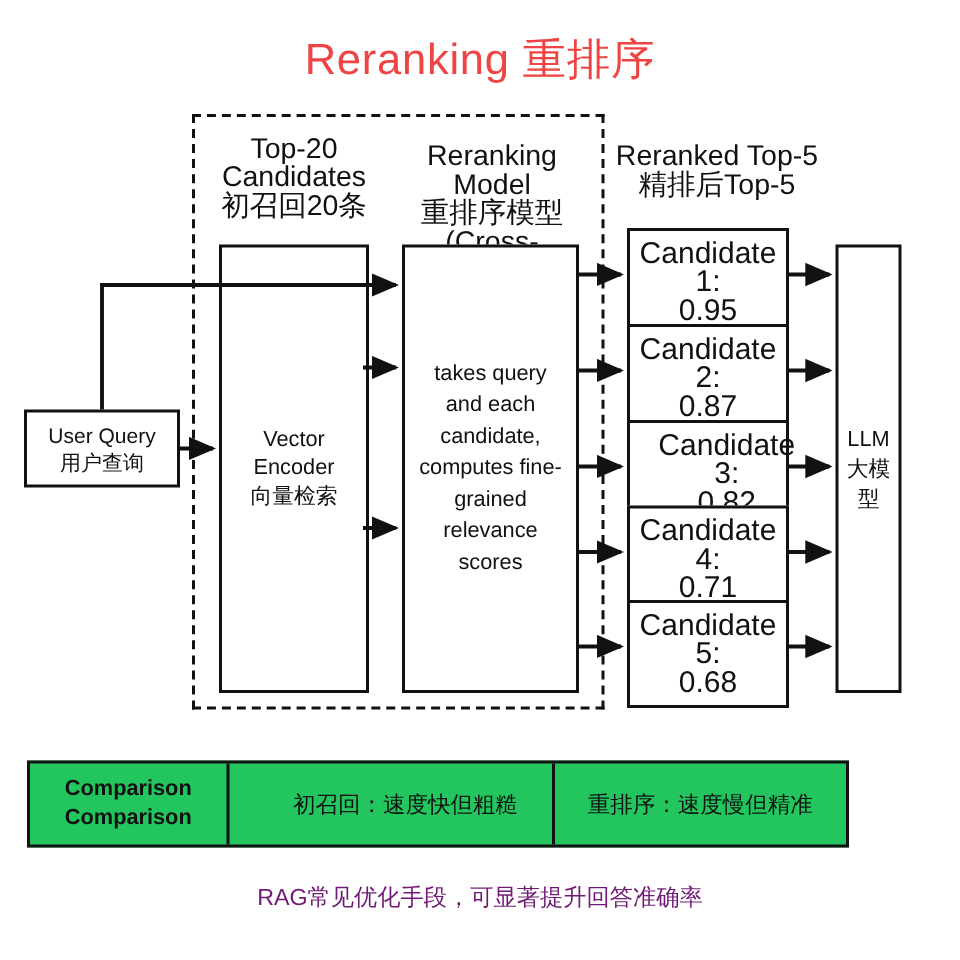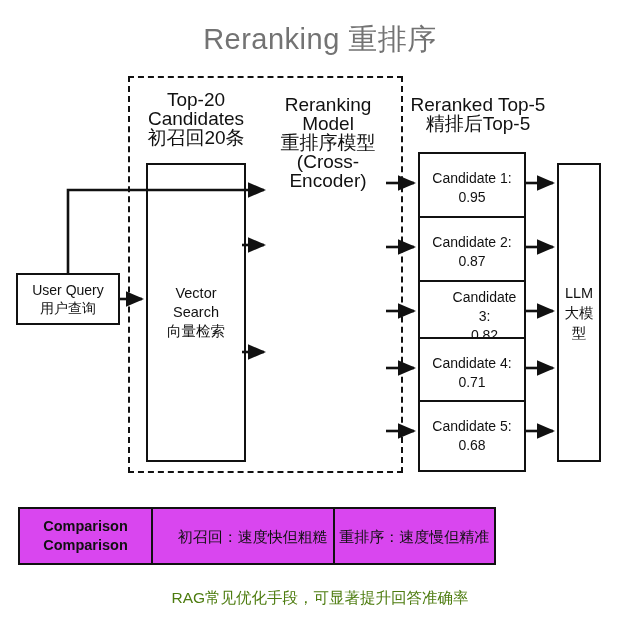--- a/index.html
+++ b/index.html
@@ -21,21 +21,21 @@
     height: 640px;
   }
   .title {
     position: absolute;
     left: 0;
     top: 20px;
     width: 640px;
     text-align: center;
     font-size: 29px;
     letter-spacing: 0.5px;
-    color: #737373;
+    color: #ef4444;
   }
 
   
   .dashed-group {
     position: absolute;
     left: 128px;
     top: 76px;
     width: 275px;
     height: 397px;
     border: 2px dashed #111111;
@@ -75,21 +75,21 @@
   }
   #box-vector-search {
     left: 146px; top: 163px; width: 100px; height: 299px;
   }
   #box-rerank-model {
     left: 268px; top: 163px; width: 118px; height: 299px;
     font-size: 14.5px; line-height: 21px;
   }
   .cand-box {
     left: 418px; width: 108px; height: 72px;
-    font-size: 14px; line-height: 19px; text-align: center;
+    font-size: 20px; line-height: 19px; text-align: center;
   }
   #cand-1 { top: 152px; }
   #cand-2 { top: 216px; }
   #cand-3 { top: 280px; padding-left: 25px; }
   #cand-4 { top: 337px; }
   #cand-5 { top: 400px; }
   #box-llm {
     left: 557px; top: 163px; width: 44px; height: 299px;
     font-size: 14.5px; line-height: 20px;
   }
@@ -99,25 +99,25 @@
     position: absolute;
     left: 0; top: 0;
     width: 640px; height: 640px;
     pointer-events: none;
   }
 
   
   .cmp-table {
     position: absolute;
     left: 18px; top: 507px;
-    width: 478px; height: 58px;
+    width: 548px; height: 58px;
     border: 2.5px solid #111111;
     box-sizing: border-box;
     display: flex;
-    background: #d946ef;
+    background: #22c55e;
   }
   .cmp-cell {
     display: flex;
     align-items: center;
     justify-content: center;
     text-align: center;
     font-size: 15px;
     line-height: 19px;
     box-sizing: border-box;
   }
@@ -135,21 +135,21 @@
   .cmp-cell.right {
     flex: 1;
   }
 
   .caption {
     position: absolute;
     left: 0; top: 588px;
     width: 640px;
     text-align: center;
     font-size: 15.5px;
-    color: #4d7c0f;
+    color: #701a75;
   }
   .ln { display: block; }
 </style>
 </head>
 <body>
 
 <div class="canvas">
 
   <div class="title">Reranking 重排序</div>
 
@@ -173,25 +173,28 @@
   <div class="box" id="box-user-query">
     <div>
       <span class="ln">User Query</span>
       <span class="ln">用户查询</span>
     </div>
   </div>
 
   <div class="box" id="box-vector-search">
     <div>
       <span class="ln">Vector</span>
-      <span class="ln">Search</span>
+      <span class="ln">Encoder</span>
       <span class="ln">向量检索</span>
     </div>
   </div>
 
+  <div class="box" id="box-rerank-model">
+    <div style="padding:0 6px;">takes query and each candidate, computes fine-grained relevance scores</div>
+  </div>
 
   <div class="box cand-box" id="cand-1">
     <div>
       <span class="ln">Candidate 1:</span>
       <span class="ln">0.95</span>
     </div>
   </div>
   <div class="box cand-box" id="cand-2">
     <div>
       <span class="ln">Candidate 2:</span>

